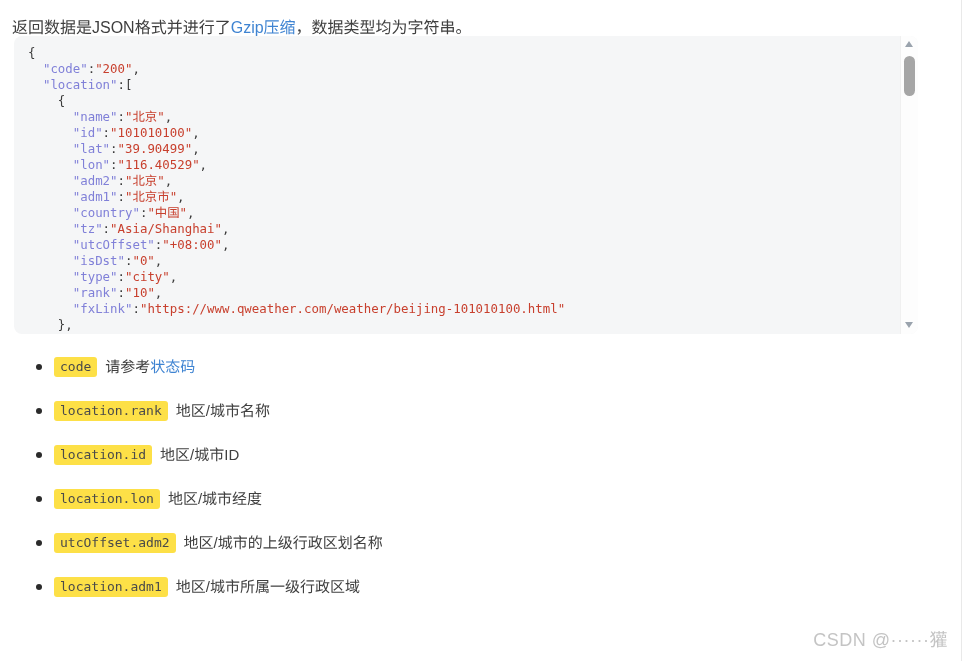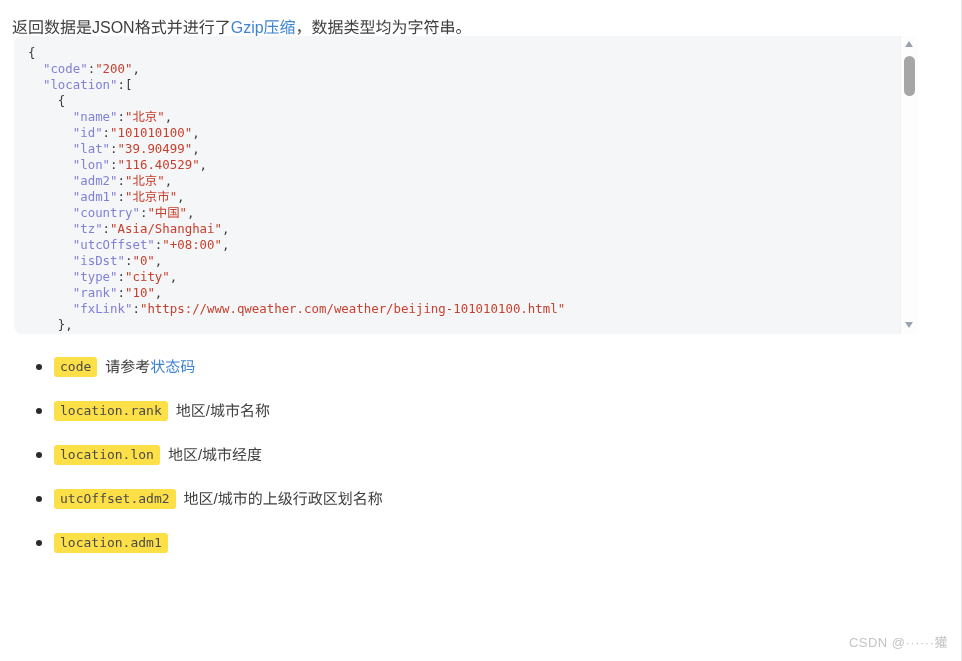--- a/index.html
+++ b/index.html
@@ -154,21 +154,21 @@
   .field-desc .link {
     color: #3f84d2;
     text-decoration: none;
   }
 
   
   .watermark {
     position: absolute;
     right: 14px;
     bottom: 10px;
-    font-size: 13px;
+    font-size: 18px;
     color: #c4c4c4;
     white-space: nowrap;
     letter-spacing: 0.5px;
   }
   .page-edge {
     position: absolute;
     right: 0;
     top: 0;
     width: 1px;
     height: 661px;
@@ -218,28 +218,34 @@
       <code class="inline-code">code</code>
       <span class="field-desc"><span>请参考</span><a class="link" href="#">状态码</a></span>
     </li>
     <li class="field-item">
       <span class="bullet"></span>
       <code class="inline-code">location.rank</code>
       <span class="field-desc"><span>地区/城市名称</span></span>
     </li>
     <li class="field-item">
       <span class="bullet"></span>
+      <code class="inline-code">location.id</code>
+      <span class="field-desc"><span>地区/城市ID</span></span>
+    </li>
+    <li class="field-item">
+      <span class="bullet"></span>
       <code class="inline-code">location.lon</code>
       <span class="field-desc"><span>地区/城市经度</span></span>
     </li>
     <li class="field-item">
       <span class="bullet"></span>
       <code class="inline-code">utcOffset.adm2</code>
       <span class="field-desc"><span>地区/城市的上级行政区划名称</span></span>
     </li>
     <li class="field-item">
       <span class="bullet"></span>
       <code class="inline-code">location.adm1</code>
+      <span class="field-desc"><span>地区/城市所属一级行政区域</span></span>
     </li>
   </ul>
 
 <div class="watermark">CSDN @······獾</div>
 <div class="page-edge"></div>
 
 </body></html>

